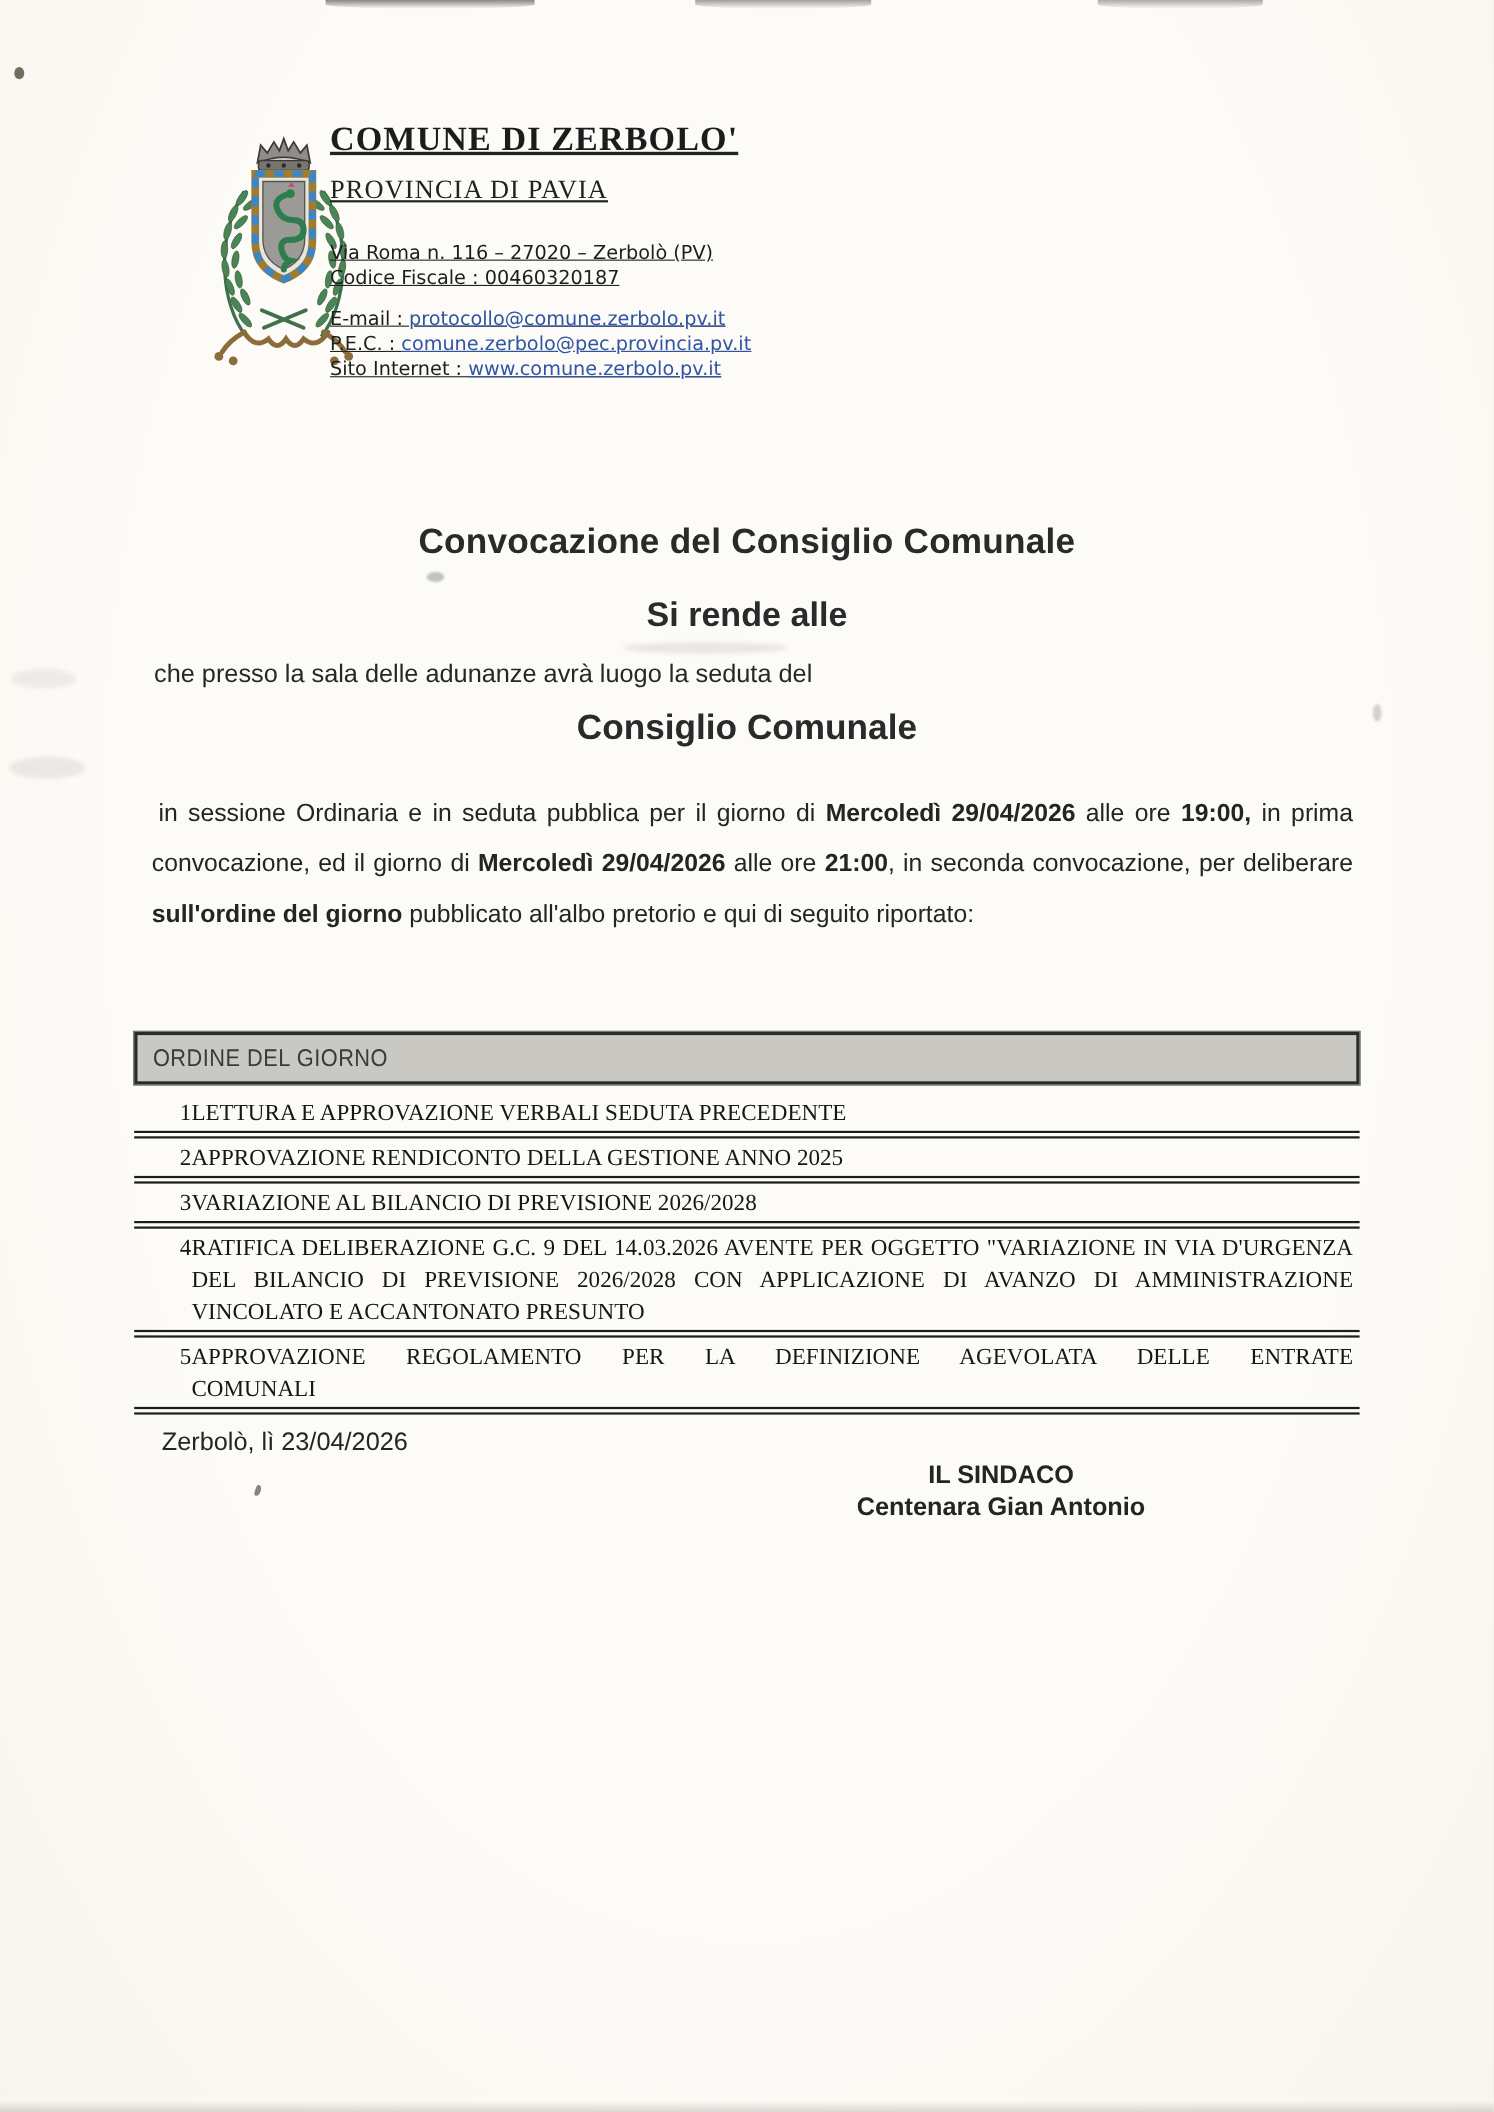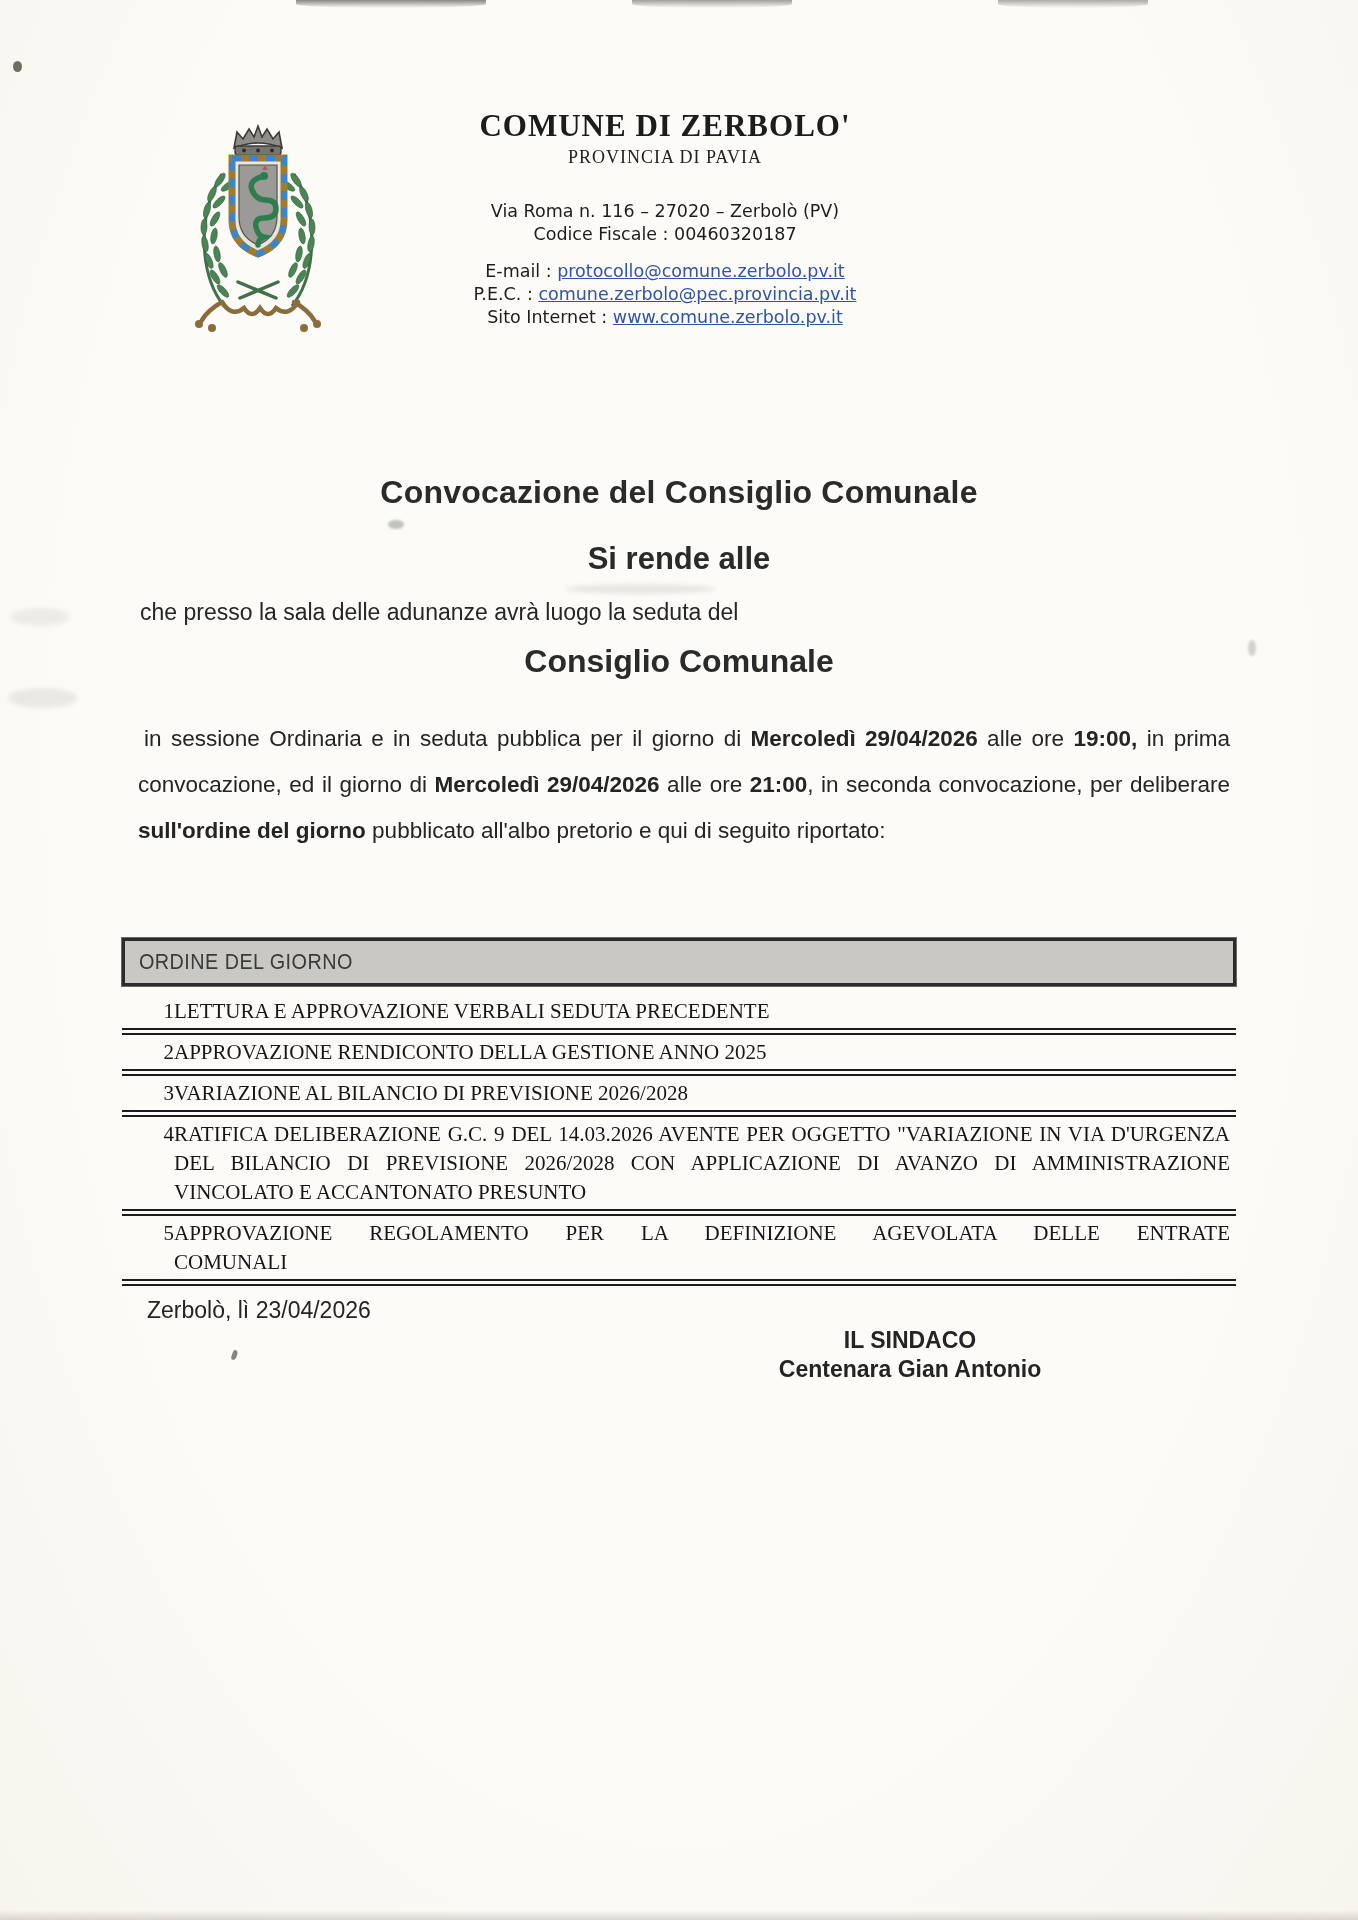--- a/index.html
+++ b/index.html
@@ -24,25 +24,25 @@
   .speck-dot{left:13px;top:61px;width:9px;height:11px;background:#5c5347;opacity:.85;}
   .speck-title{left:388px;top:520px;width:16px;height:9px;background:#8a8a86;opacity:.5;filter:blur(1px);}
   .speck-left1{left:10px;top:608px;width:60px;height:18px;background:#9a988f;opacity:.14;filter:blur(2px);}
   .speck-left2{left:8px;top:688px;width:70px;height:20px;background:#93908a;opacity:.16;filter:blur(2px);}
   .speck-mid{left:566px;top:584px;width:150px;height:10px;background:#9a978e;opacity:.2;filter:blur(2px);}
   .speck-right{left:1248px;top:640px;width:8px;height:16px;background:#8d8a82;opacity:.35;filter:blur(1px);}
   .speck-comma{left:232px;top:1350px;width:5px;height:10px;background:#55504a;opacity:.7;border-radius:40% 60% 60% 40%;transform:rotate(18deg);}
 
   
   .crest{position:absolute;left:182px;top:106px;width:152px;height:228px;}
-  .letterhead{position:absolute;left:300px;top:108px;width:730px;text-align:center;}
+  .letterhead{position:absolute;left:300px;top:108px;width:730px;text-decoration:underline;}
   .muni{font-family:"Liberation Serif", serif;font-weight:bold;font-size:31px;
     letter-spacing:1px;color:#1c1c1c;}
-  .prov{font-family:"Liberation Serif", serif;font-size:18px;letter-spacing:1px;
-    color:#222;margin-top:3px;}
+  .prov{font-family:"Liberation Serif", serif;font-size:24px;letter-spacing:1px;
+    color:#222;margin-top:16px;}
   .contact{font-family:"DejaVu Sans", sans-serif;font-size:17.5px;color:#1d1d1d;line-height:23px;}
   .addr-block{margin-top:32px;}
   .tel-block{margin-top:14px;}
   .lnk{color:#2f55a4;text-decoration:underline;cursor:pointer;}
 
   
   .doc-title{position:absolute;left:129px;width:1100px;top:474px;text-align:center;
     font-size:32px;font-weight:bold;color:#2a2a2a;letter-spacing:.2px;}
   .notice{position:absolute;left:129px;width:1100px;top:541px;text-align:center;
     font-size:31px;font-weight:bold;color:#2a2a2a;}

